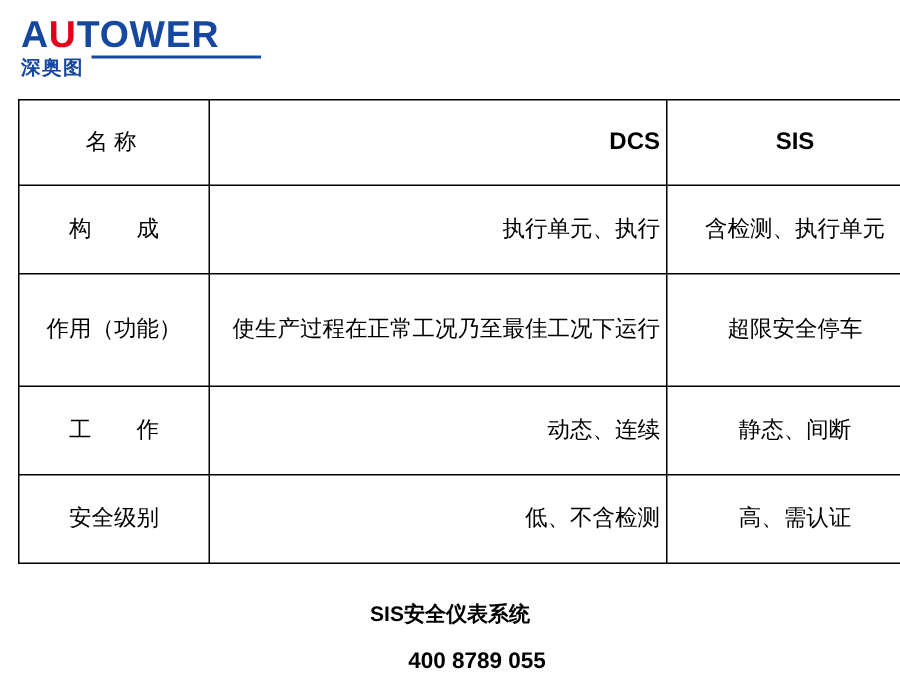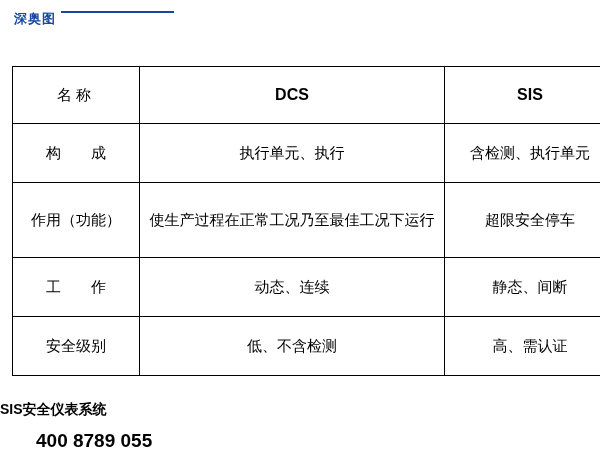--- a/index.html
+++ b/index.html
@@ -73,21 +73,21 @@
     border: 1px solid #000000;
     text-align: center;
     vertical-align: middle;
     padding: 6px 4px;
     font-family: "Liberation Sans", sans-serif;
     font-size: 15px;
     line-height: 22px;
     color: #000000;
   }
   table.spec .col-a { width: 118px; }
-  table.spec .col-b { width: 296px; }
+  table.spec .col-b { width: 296px; text-align: right; }
   table.spec .col-c { width: 162px; }
 
   table.spec tr.head td {
     font-weight: bold;
     font-size: 16px;
   }
   table.spec tr.head td.label-cell {
     font-weight: normal;
     font-size: 15px;
     letter-spacing: 4px;
@@ -100,43 +100,46 @@
   tr.r-func td { height: 62px; border-radius: 10px; }
   tr.r-work td { height: 46px; }
   tr.r-level td { height: 46px; }
 
   
   .footer {
     position: absolute;
     left: 0;
     right: 0;
     top: 396px;
-    text-align: left;
+    text-align: center;
   }
   .footer-line1 {
     font-family: "Liberation Sans", sans-serif;
     font-size: 14px;
     font-weight: bold;
     color: #000000;
     line-height: 26px;
   }
   .footer-line2 {
     font-family: "Liberation Sans", sans-serif;
-    font-size: 19px;
+    font-size: 15px;
     font-weight: bold;
     color: #000000;
     line-height: 26px;
     margin-top: 6px;
     padding-left: 36px;
   }
 </style>
 </head>
 <body>
 
 <div class="logo">
+  <div class="logo-word">
+    <span>A</span><span class="accent">U</span><span>TOWER</span>
+  </div>
   <div class="logo-sub-row">
     <span class="logo-cn">深奥图</span>
     <span class="logo-rule"></span>
   </div>
 </div>
 
 <div class="table-wrap">
   <table class="spec">
     <tbody>
       <tr class="head r-head">

